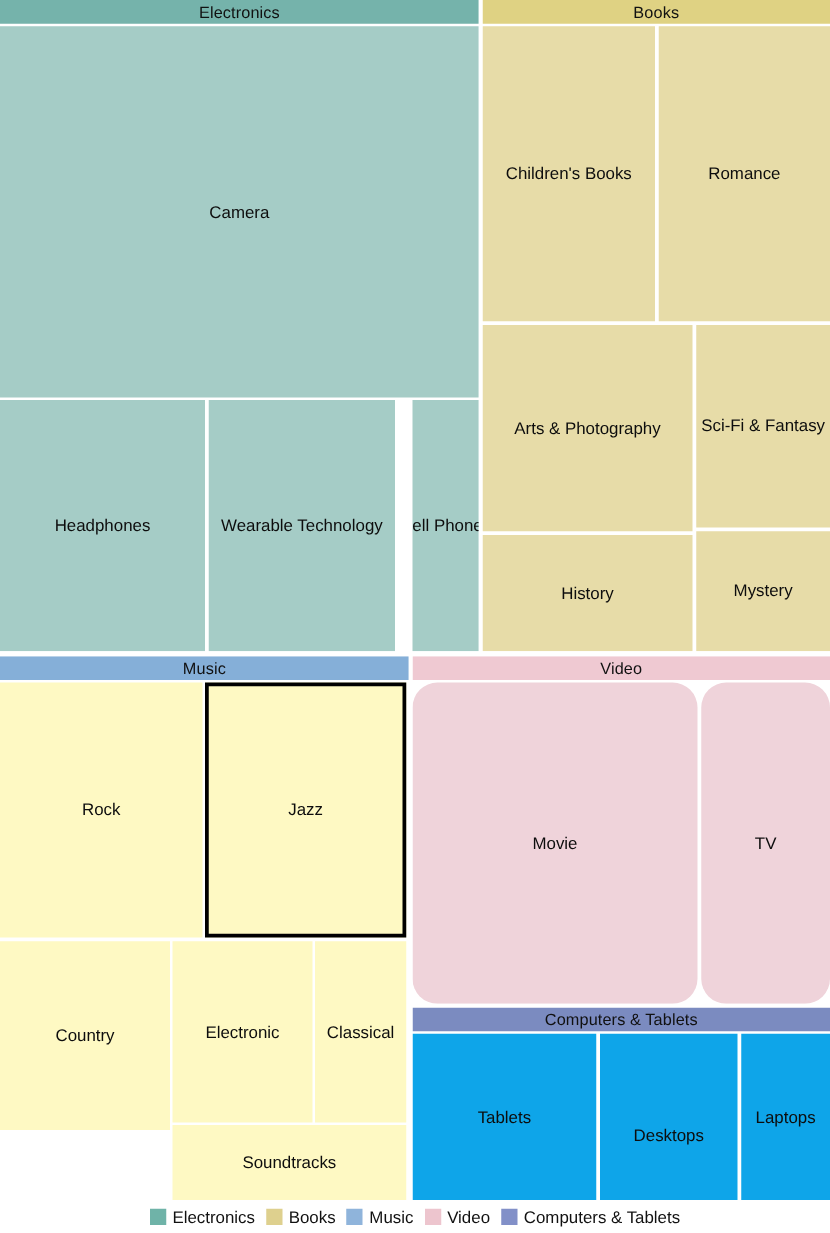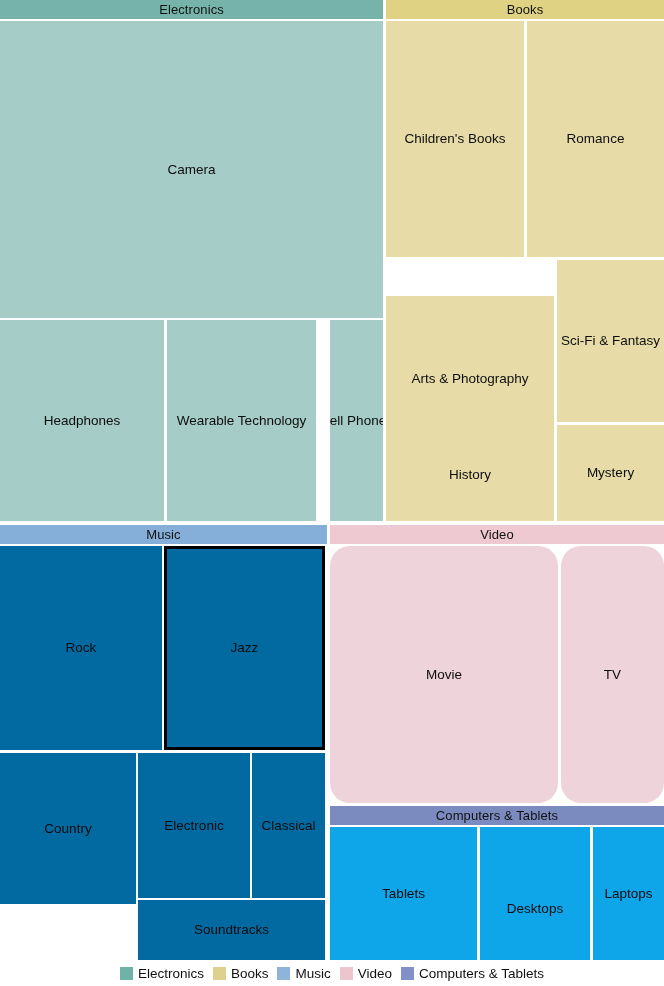--- a/index.html
+++ b/index.html
@@ -51,21 +51,21 @@
   #grp-electronics { left: 0px; top: 0px; width: 383px; height: 521px; }
   #grp-electronics .group-header { background: #75b3ab; }
   #grp-electronics .cell { background: #a5ccc6; }
   
   #grp-books { left: 386px; top: 0px; width: 278px; height: 521px; }
   #grp-books .group-header { background: #dfd283; }
   #grp-books .cell { background: #e7dca8; }
   
   #grp-music { left: 0px; top: 525px; width: 327px; height: 435px; }
   #grp-music .group-header { background: #85afd8; }
-  #grp-music .cell { background: #0369a1; }
+  #grp-music .cell { background: #fef9c3; }
   
   #grp-video { left: 330px; top: 525px; width: 334px; height: 278px; }
   #grp-video .group-header { background: #efc9d2; }
   #grp-video .cell { background: #efd3da; border-radius: 20px; }
   
   #grp-computers { left: 330px; top: 806px; width: 334px; height: 154px; }
   #grp-computers .group-header { background: #7b8bc0; }
   #grp-computers .cell { background: #0ea5e9; }
 
   #legend {
@@ -114,21 +114,21 @@
       </div>
     </div>
   <div class="group" id="grp-books">
     <div class="group-header">Books</div>
   <div class="cell" style="left: 0px; top: 21px; width: 138px; height: 236px;">
         <span>Children's Books</span>
       </div>
       <div class="cell" style="left: 141px; top: 21px; width: 137px; height: 236px;">
         <span>Romance</span>
       </div>
-      <div class="cell" style="left: 0px; top: 260px; width: 168px; height: 165px; margin-top: 36px;">
+      <div class="cell" style="left: 0px; top: 260px; width: 168px; height: 165px;">
         <span>Arts &amp; Photography</span>
       </div>
       <div class="cell" style="left: 171px; top: 260px; width: 107px; height: 162px;">
         <span>Sci-Fi &amp; Fantasy</span>
       </div>
       <div class="cell" style="left: 0px; top: 428px; width: 168px; height: 93px;">
         <span>History</span>
       </div>
       <div class="cell" style="left: 171px; top: 425px; width: 107px; height: 96px;">
         <span>Mystery</span>

